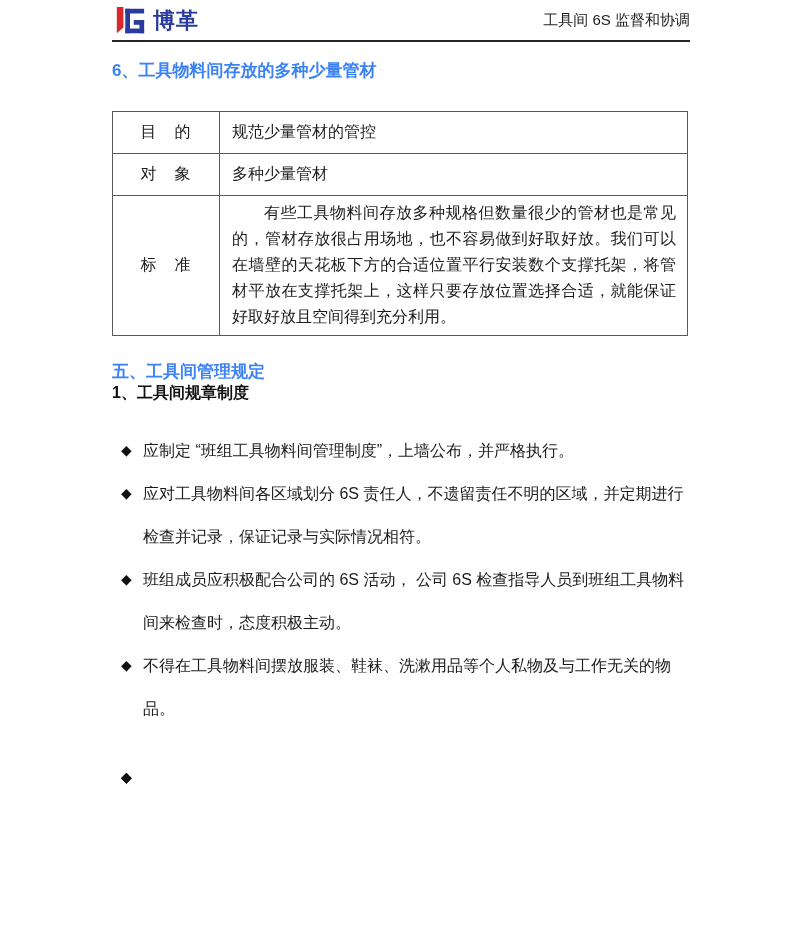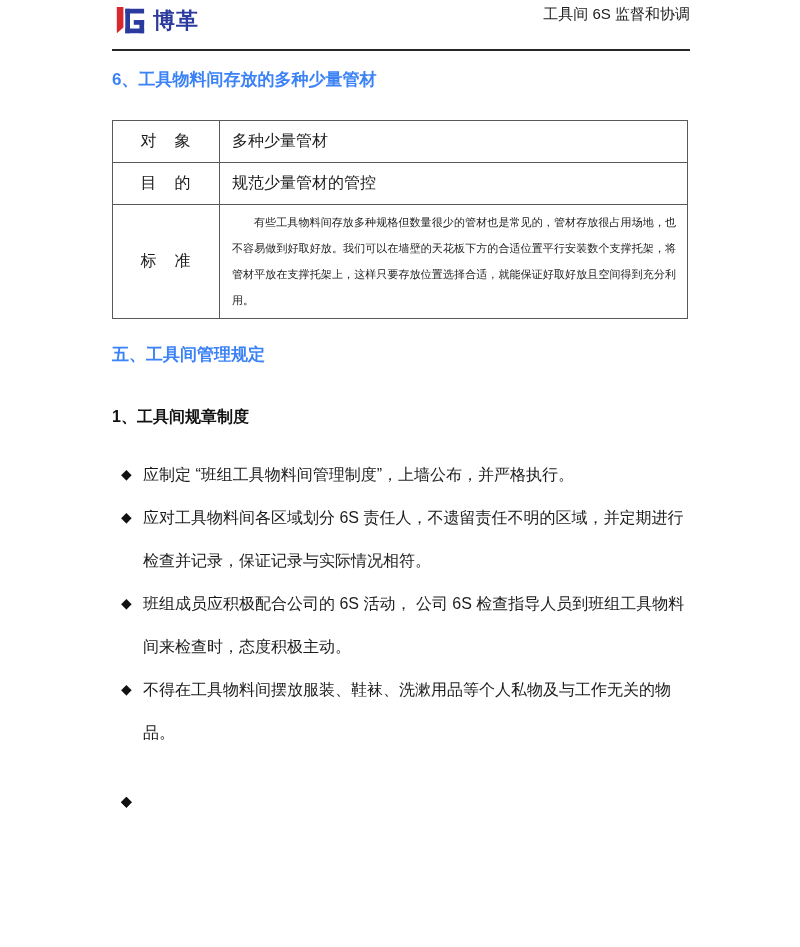--- a/index.html
+++ b/index.html
@@ -8,40 +8,40 @@
     position:relative;
     width:800px; height:947px;
     background:#ffffff;
     font-family:"Liberation Sans","DejaVu Sans",sans-serif;
     color:#1c1c1c;
     overflow:hidden;
   }
   
   .hdr {
     margin:0 110px 0 112px;
-    padding:5px 0 12px 0;
-    display:flex; justify-content:space-between; align-items:flex-start;
+    padding:5px 0 3px 0;
+    display:flex; justify-content:space-between; align-items:center;
     border-bottom:2px solid #262626;
   }
   .logo { display:flex; align-items:center; gap:5px; }
   .logo svg { display:block; }
   .logo-text {
     font-size:22px; font-weight:bold; color:#2b3a9e;
     letter-spacing:1px; line-height:1;
   }
   .doc-title { font-size:15px; color:#1c1c1c; padding-bottom:2px; }
 
   
   .content { margin:0 112px; }
 
   .h-big  { font-size:17px; font-weight:bold; color:#3b82f6; }
   .h-sub  { font-size:16px; font-weight:bold; color:#111; }
   #sec6-heading { margin-top:17px; }
   #sec5-heading { margin-top:24px; }
-  #sub1-heading { margin-top:41px; }
+  #sub1-heading { }
   #sub2-heading { margin-top:27px; }
 
   
   table.spec {
     margin-top:29px;
     width:100%;
     border-collapse:collapse;
     table-layout:fixed;
   }
   table.spec td {
@@ -50,21 +50,21 @@
     vertical-align:middle;
   }
   td.lbl {
     width:107px;
     text-align:center;
     letter-spacing:1px;
   }
   td.val { padding:0 10px 0 12px; height:42px; }
   td.std { padding:4px 11px 5px 12px; }
   .std-par {
-    font-size:11px; line-height:26px;
+    font-size:16px; line-height:26px;
     text-align:justify;
     text-indent:2em;
   }
 
   
   ul.diamond-list { list-style:none; }
   #rules-list  { margin-top:25px; }
   #duties-list { margin-top:26px; }
   ul.diamond-list li {
     position:relative;
@@ -100,26 +100,26 @@
     <div class="doc-title">工具间 6S 监督和协调</div>
   </header>
 
   <main class="content">
 
     <h2 class="h-big" id="sec6-heading">6、工具物料间存放的多种少量管材</h2>
 
     <table class="spec">
       <tbody>
         <tr>
+          <td class="lbl">目　的</td>
+          <td class="val">规范少量管材的管控</td>
+        </tr>
+        <tr>
           <td class="lbl">对　象</td>
           <td class="val">多种少量管材</td>
-        </tr>
-        <tr>
-          <td class="lbl">目　的</td>
-          <td class="val">规范少量管材的管控</td>
         </tr>
         <tr>
           <td class="lbl">标　准</td>
           <td class="std">
             <p class="std-par">有些工具物料间存放多种规格但数量很少的管材也是常见的，管材存放很占用场地，也不容易做到好取好放。我们可以在墙壁的天花板下方的合适位置平行安装数个支撑托架，将管材平放在支撑托架上，这样只要存放位置选择合适，就能保证好取好放且空间得到充分利用。</p>
           </td>
         </tr>
       </tbody>
     </table>
 

